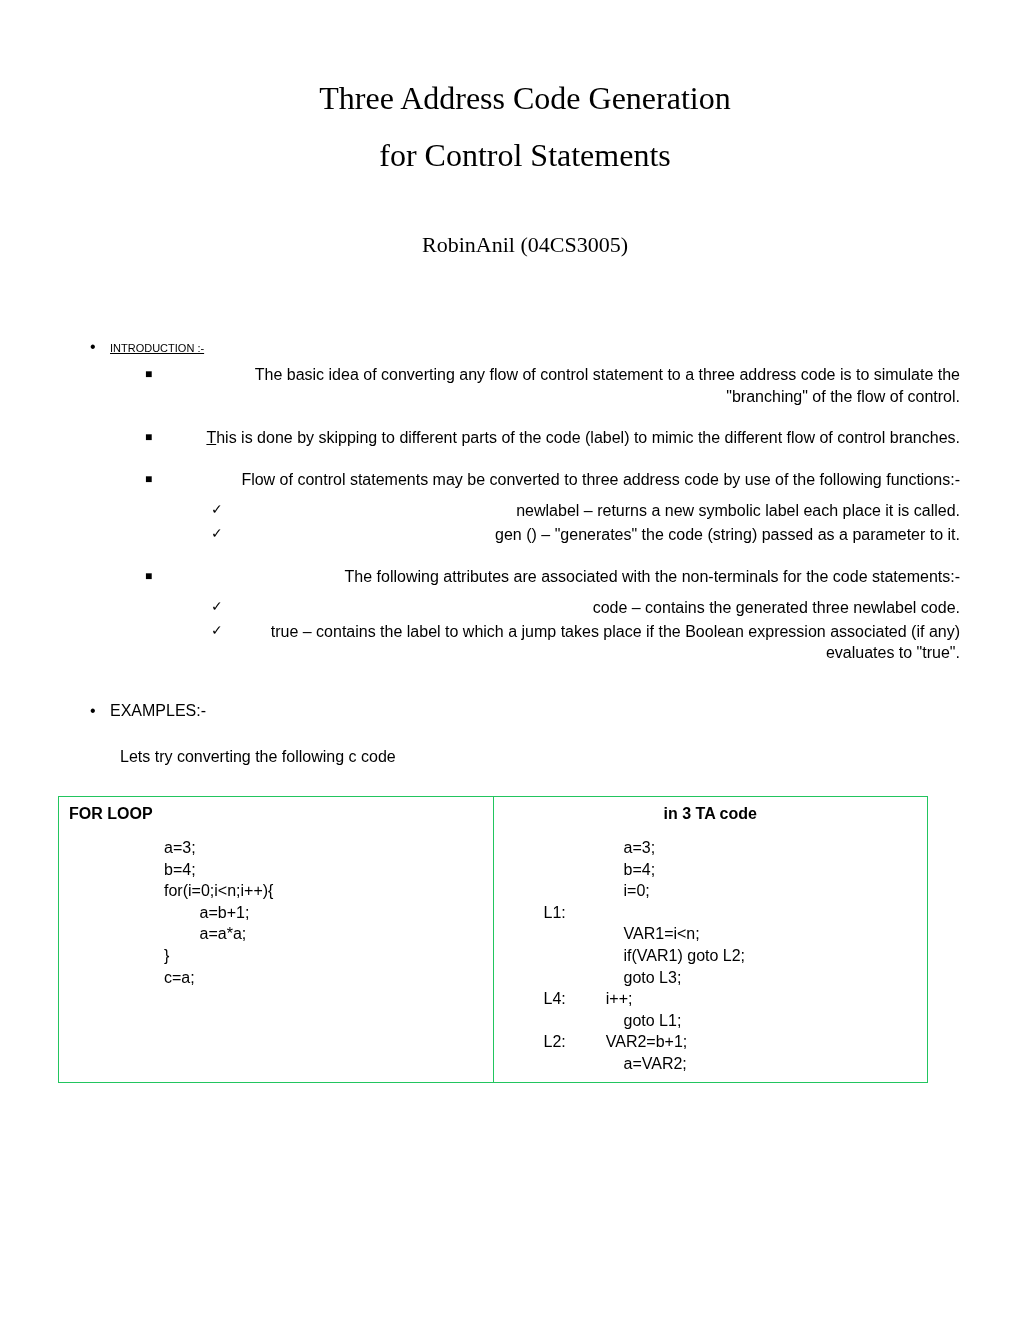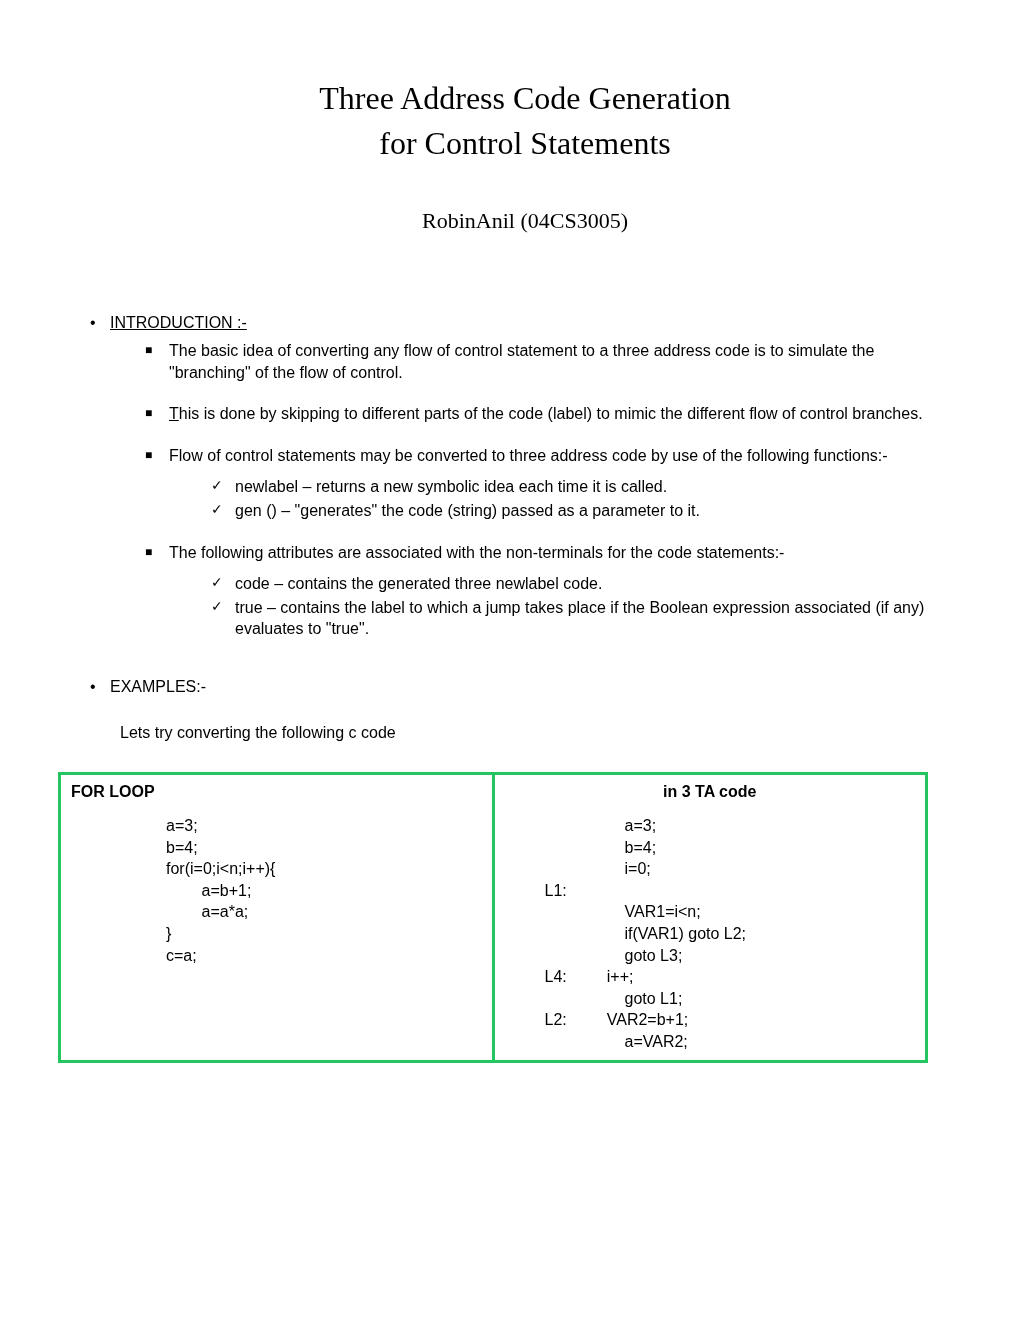--- a/index.html
+++ b/index.html
@@ -13,59 +13,60 @@
       width: 1020px;
       padding: 80px 60px 40px 90px;
       font-size: 16px;
       color: black;
     }
     .title {
       font-family: 'Times New Roman', serif;
       font-size: 32px;
       text-align: center;
       font-weight: normal;
-      margin-bottom: 8px;
+      margin-bottom: 20px;
     }
     .subtitle {
       font-family: 'Times New Roman', serif;
       font-size: 32px;
       text-align: center;
       font-weight: normal;
-      margin-bottom: 46px;
+      margin-bottom: 58px;
     }
     .author {
       font-family: 'Times New Roman', serif;
       font-size: 22px;
       text-align: center;
       margin-bottom: 80px;
     }
     .section-header {
       display: flex;
       align-items: baseline;
       margin-bottom: 8px;
     }
     .bullet-dot {
       width: 20px;
       display: inline-block;
       font-size: 16px;
     }
     .section-title {
       text-decoration: underline;
-      font-size: 16px;
+      font-size: 11px;
     }
     .square-list {
       list-style: none;
       padding-left: 55px;
       margin-bottom: 0;
     }
     .square-list li {
       position: relative;
       padding-left: 24px;
       margin-bottom: 20px;
       line-height: 1.35;
+      text-align: right;
     }
     .square-list li::before {
       content: "■";
       position: absolute;
       left: 0;
       top: 2px;
       font-size: 12px;
     }
     .check-list {
       list-style: none;
@@ -94,21 +95,21 @@
     .examples-intro {
       padding-left: 30px;
       margin-bottom: 30px;
     }
     table {
       width: 100%;
       border-collapse: collapse;
       margin-left: -32px;
     }
     td {
-      border: 3px solid #22c55e;
+      border: 1px solid #22c55e;
       vertical-align: top;
       padding: 8px 10px;
       width: 50%;
     }
     .cell-header {
       font-weight: bold;
       margin-bottom: 14px;
     }
     .cell-header-right {
       font-weight: bold;
@@ -142,21 +143,21 @@
   <span class="bullet-dot">•</span>
   <span class="section-title">INTRODUCTION :-</span>
 </div>
 
 <ul class="square-list">
   <li>The basic idea of converting any flow of control statement to a three address code is to simulate the "branching" of the flow of control.</li>
   <li><span class="underline-first">T</span>his is done by skipping to different parts of the code (label) to mimic the different flow of control branches.</li>
   <li>
     <span>Flow of control statements may be converted to three address code by use of the following functions:-</span>
     <ul class="check-list">
-      <li>newlabel – returns a new symbolic idea each time it is called.</li>
+      <li>newlabel – returns a new symbolic label each place it is called.</li>
       <li>gen () – "generates" the code (string) passed as a parameter to it.</li>
     </ul>
   </li>
   <li>
     <span>The following attributes are associated with the non-terminals for the code statements:-</span>
     <ul class="check-list">
       <li>code – contains the generated three newlabel code.</li>
       <li>true – contains the label to which a jump takes place if the Boolean expression associated (if any) evaluates to "true".</li>
     </ul>
   </li>

